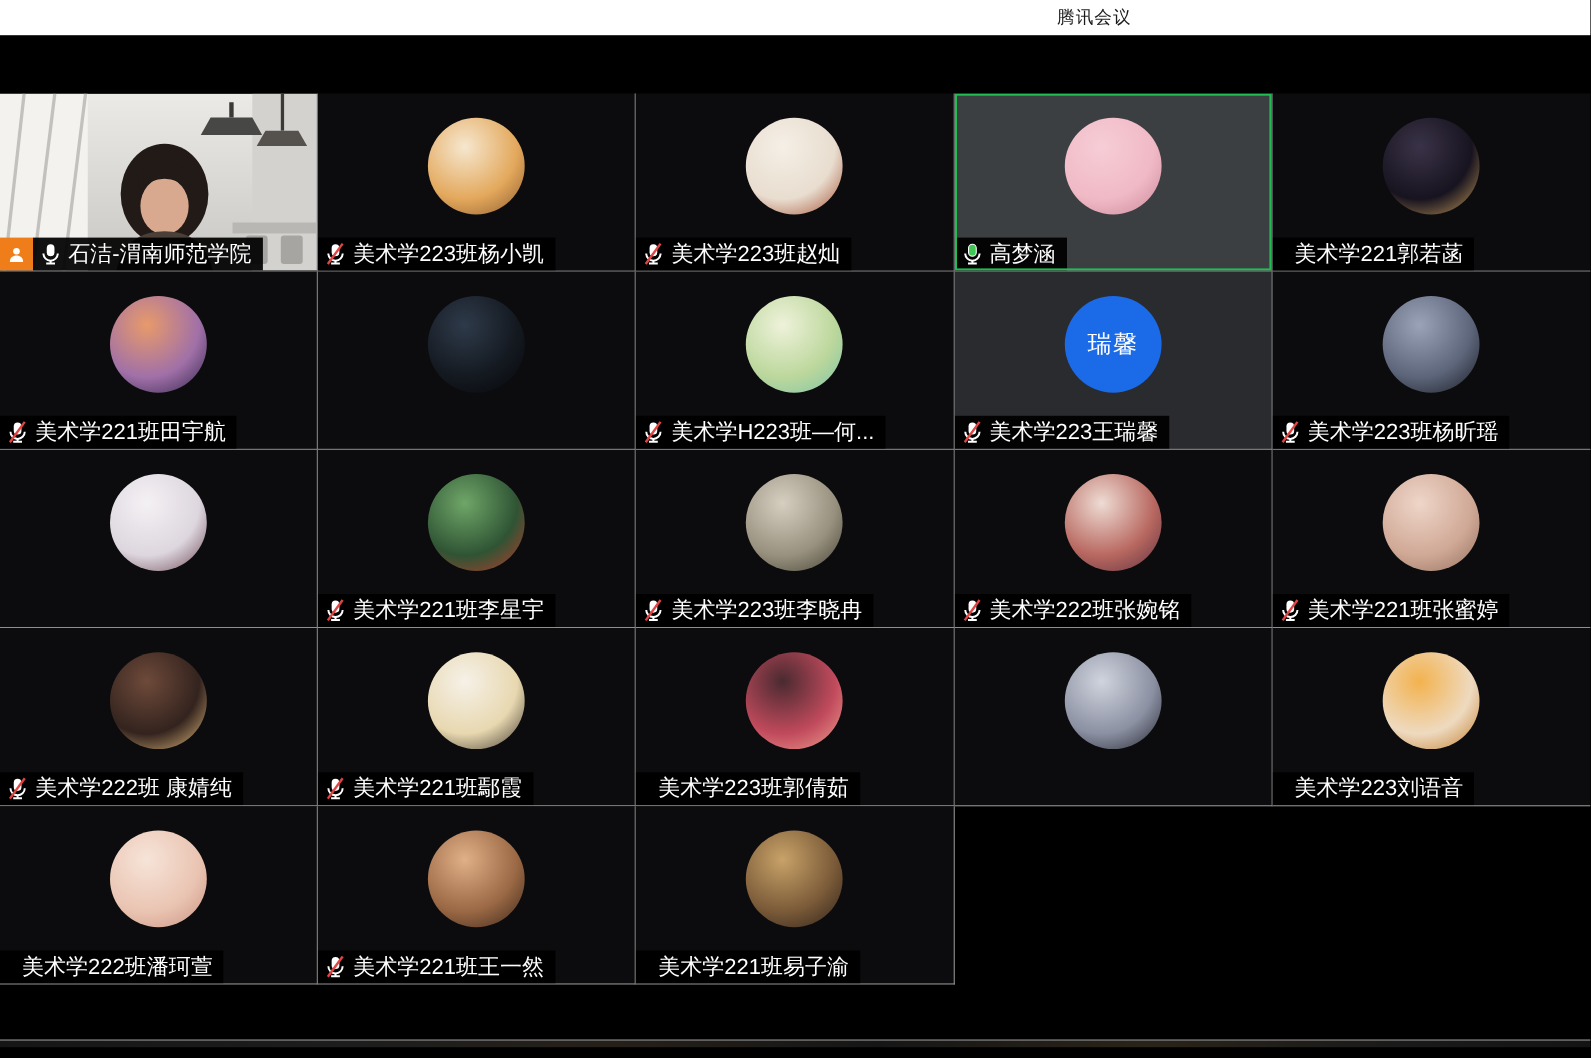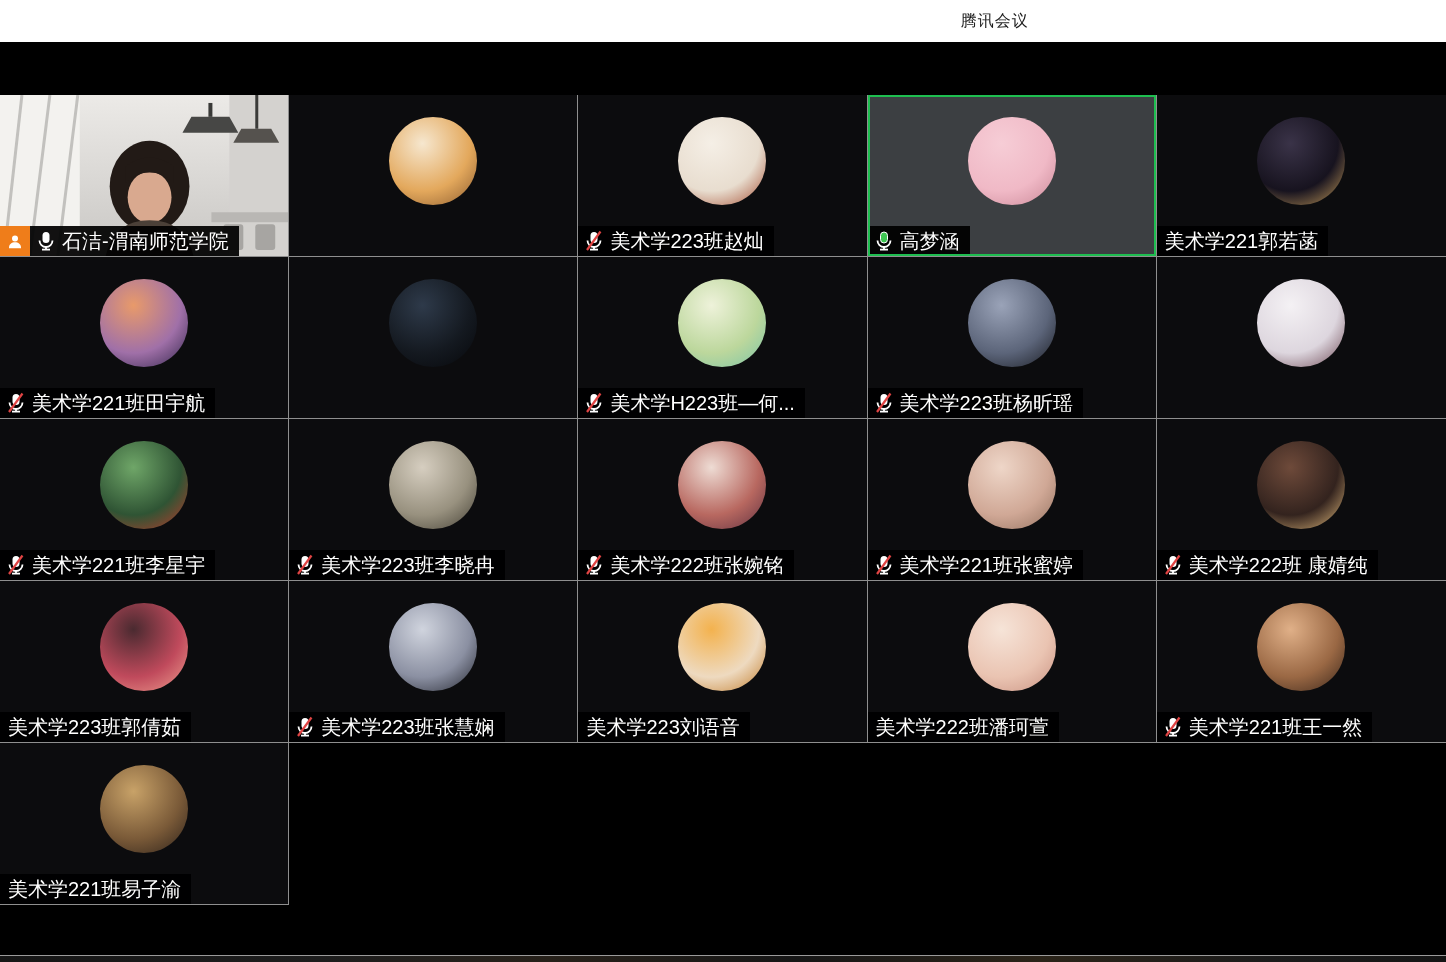--- a/index.html
+++ b/index.html
@@ -4,21 +4,21 @@
 <style>
   html,body{margin:0;padding:0;}
   body{
     width:1446px;height:962px;overflow:hidden;background:#000;
     font-family:"Liberation Sans","DejaVu Sans",sans-serif;
     -webkit-font-smoothing:antialiased;
   }
   .app{width:1446px;height:962px;display:flex;flex-direction:column;}
 
   
-  .titlebar{height:42px;background:#ffffff;position:relative;flex:0 0 auto;text-align:right;}
+  .titlebar{height:32px;background:#ffffff;position:relative;flex:0 0 auto;text-align:right;}
   .titlebar .title{
     position:absolute;left:68.8%;top:50%;transform:translate(-50%,-50%);
     font-size:16px;color:#1a1a1a;letter-spacing:1px;
   }
 
   
   .topbar{height:53px;background:#000;flex:0 0 auto;}
 
   
   .grid{
@@ -52,21 +52,21 @@
   .label-row{position:absolute;left:0;bottom:0;display:flex;align-items:stretch;max-width:100%;}
   .host-badge{
     width:30px;height:30px;background:#ef7d1a;flex:0 0 auto;
     display:flex;align-items:center;justify-content:center;
   }
   .name-label{
     display:flex;align-items:center;gap:5px;height:30px;
     background:rgba(0,0,0,0.93);color:#fff;
     font-size:20px;line-height:30px;padding:0 10px 0 5px;white-space:nowrap;
   }
-  .name-label.no-mic{padding-left:8px;}
+  .name-label.no-mic{padding-left:20px;}
   .mic{display:flex;width:22px;height:22px;flex:0 0 auto;}
   .pname{display:block;}
 
   
   .bottombar{height:50px;background:#000;flex:0 0 auto;}
   .bottom-strip{
     height:7px;flex:0 0 auto;border-top:1px solid #9a9a9a;box-sizing:border-box;
     background:linear-gradient(90deg,#161616 0%,#1d1d1d 22%,#262019 38%,#161616 55%,#2a2318 72%,#1a1a1a 88%,#141414 100%);
   }
 </style>
@@ -125,20 +125,35 @@
                 <line x1="11" y1="17" x2="11" y2="19.6" stroke="#fff" stroke-width="1.8"></line>
                 <line x1="7" y1="19.6" x2="15" y2="19.6" stroke="#fff" stroke-width="1.8"></line>
               </svg>
             </span>
         <span class="pname">石洁-渭南师范学院</span>
       </span>
     </div>
   </div>
       <div class="tile">
     <div class="avatar" style="background: radial-gradient(circle at 38% 30%, rgb(246, 231, 207) 0%, rgb(227, 168, 92) 58%, rgb(138, 90, 46) 100%);"></div>
+    <div class="label-row">
+
+      <span class="name-label">
+        <span class="mic">
+              <svg viewBox="0 0 22 22" width="22" height="22">
+                <rect x="7.5" y="2" width="7" height="11" rx="3.5" fill="#fff"></rect>
+                <path d="M4.5 10.5a6.5 6.5 0 0 0 13 0" fill="none" stroke="#fff" stroke-width="1.8"></path>
+                <line x1="11" y1="17" x2="11" y2="19.6" stroke="#fff" stroke-width="1.8"></line>
+                <line x1="7" y1="19.6" x2="15" y2="19.6" stroke="#fff" stroke-width="1.8"></line>
+                <line x1="17.5" y1="1.5" x2="4" y2="20" stroke="#e04444" stroke-width="2.2"></line>
+              </svg>
+            </span>
+        <span class="pname">美术学223班杨小凯</span>
+      </span>
+    </div>
   </div>
       <div class="tile">
     <div class="avatar" style="background: radial-gradient(circle at 38% 30%, rgb(245, 239, 230) 0%, rgb(232, 221, 207) 58%, rgb(163, 74, 46) 100%);"></div>
     <div class="label-row">
 
       <span class="name-label">
         <span class="mic">
               <svg viewBox="0 0 22 22" width="22" height="22">
                 <rect x="7.5" y="2" width="7" height="11" rx="3.5" fill="#fff"></rect>
                 <path d="M4.5 10.5a6.5 6.5 0 0 0 13 0" fill="none" stroke="#fff" stroke-width="1.8"></path>
@@ -210,20 +225,38 @@
                 <path d="M4.5 10.5a6.5 6.5 0 0 0 13 0" fill="none" stroke="#fff" stroke-width="1.8"></path>
                 <line x1="11" y1="17" x2="11" y2="19.6" stroke="#fff" stroke-width="1.8"></line>
                 <line x1="7" y1="19.6" x2="15" y2="19.6" stroke="#fff" stroke-width="1.8"></line>
                 <line x1="17.5" y1="1.5" x2="4" y2="20" stroke="#e04444" stroke-width="2.2"></line>
               </svg>
             </span>
         <span class="pname">美术学H223班—何...</span>
       </span>
     </div>
   </div>
+      <div class="tile" style="background: rgb(41, 43, 47);">
+    <div class="avatar initials" style="background: rgb(27, 107, 232);">瑞馨</div>
+    <div class="label-row">
+
+      <span class="name-label">
+        <span class="mic">
+              <svg viewBox="0 0 22 22" width="22" height="22">
+                <rect x="7.5" y="2" width="7" height="11" rx="3.5" fill="#fff"></rect>
+                <path d="M4.5 10.5a6.5 6.5 0 0 0 13 0" fill="none" stroke="#fff" stroke-width="1.8"></path>
+                <line x1="11" y1="17" x2="11" y2="19.6" stroke="#fff" stroke-width="1.8"></line>
+                <line x1="7" y1="19.6" x2="15" y2="19.6" stroke="#fff" stroke-width="1.8"></line>
+                <line x1="17.5" y1="1.5" x2="4" y2="20" stroke="#e04444" stroke-width="2.2"></line>
+              </svg>
+            </span>
+        <span class="pname">美术学223王瑞馨</span>
+      </span>
+    </div>
+  </div>
       <div class="tile">
     <div class="avatar" style="background: radial-gradient(circle at 38% 30%, rgb(154, 163, 184) 0%, rgb(92, 101, 122) 58%, rgb(24, 26, 32) 100%);"></div>
     <div class="label-row">
 
       <span class="name-label">
         <span class="mic">
               <svg viewBox="0 0 22 22" width="22" height="22">
                 <rect x="7.5" y="2" width="7" height="11" rx="3.5" fill="#fff"></rect>
                 <path d="M4.5 10.5a6.5 6.5 0 0 0 13 0" fill="none" stroke="#fff" stroke-width="1.8"></path>
                 <line x1="11" y1="17" x2="11" y2="19.6" stroke="#fff" stroke-width="1.8"></line>
@@ -322,46 +355,49 @@
                 <line x1="11" y1="17" x2="11" y2="19.6" stroke="#fff" stroke-width="1.8"></line>
                 <line x1="7" y1="19.6" x2="15" y2="19.6" stroke="#fff" stroke-width="1.8"></line>
                 <line x1="17.5" y1="1.5" x2="4" y2="20" stroke="#e04444" stroke-width="2.2"></line>
               </svg>
             </span>
         <span class="pname">美术学222班 康婧纯</span>
       </span>
     </div>
   </div>
       <div class="tile">
+    <div class="avatar" style="background: radial-gradient(circle at 38% 30%, rgb(246, 241, 232) 0%, rgb(232, 216, 176) 58%, rgb(58, 51, 42) 100%);"></div>
+    <div class="label-row">
+
+      <span class="name-label">
+        <span class="mic">
+              <svg viewBox="0 0 22 22" width="22" height="22">
+                <rect x="7.5" y="2" width="7" height="11" rx="3.5" fill="#fff"></rect>
+                <path d="M4.5 10.5a6.5 6.5 0 0 0 13 0" fill="none" stroke="#fff" stroke-width="1.8"></path>
+                <line x1="11" y1="17" x2="11" y2="19.6" stroke="#fff" stroke-width="1.8"></line>
+                <line x1="7" y1="19.6" x2="15" y2="19.6" stroke="#fff" stroke-width="1.8"></line>
+                <line x1="17.5" y1="1.5" x2="4" y2="20" stroke="#e04444" stroke-width="2.2"></line>
+              </svg>
+            </span>
+        <span class="pname">美术学221班鄢霞</span>
+      </span>
+    </div>
+  </div>
+      <div class="tile">
     <div class="avatar" style="background: radial-gradient(circle at 38% 30%, rgb(74, 42, 48) 0%, rgb(192, 74, 92) 58%, rgb(240, 160, 144) 100%);"></div>
     <div class="label-row">
 
       <span class="name-label no-mic">
 
         <span class="pname">美术学223班郭倩茹</span>
       </span>
     </div>
   </div>
       <div class="tile">
     <div class="avatar" style="background: radial-gradient(circle at 38% 30%, rgb(208, 212, 222) 0%, rgb(139, 144, 162) 58%, rgb(35, 37, 46) 100%);"></div>
-    <div class="label-row">
-
-      <span class="name-label">
-        <span class="mic">
-              <svg viewBox="0 0 22 22" width="22" height="22">
-                <rect x="7.5" y="2" width="7" height="11" rx="3.5" fill="#fff"></rect>
-                <path d="M4.5 10.5a6.5 6.5 0 0 0 13 0" fill="none" stroke="#fff" stroke-width="1.8"></path>
-                <line x1="11" y1="17" x2="11" y2="19.6" stroke="#fff" stroke-width="1.8"></line>
-                <line x1="7" y1="19.6" x2="15" y2="19.6" stroke="#fff" stroke-width="1.8"></line>
-                <line x1="17.5" y1="1.5" x2="4" y2="20" stroke="#e04444" stroke-width="2.2"></line>
-              </svg>
-            </span>
-        <span class="pname">美术学223班张慧娴</span>
-      </span>
-    </div>
   </div>
       <div class="tile">
     <div class="avatar" style="background: radial-gradient(circle at 38% 30%, rgb(243, 178, 78) 0%, rgb(238, 218, 192) 58%, rgb(192, 122, 40) 100%);"></div>
     <div class="label-row">
 
       <span class="name-label no-mic">
 
         <span class="pname">美术学223刘语音</span>
       </span>
     </div>

